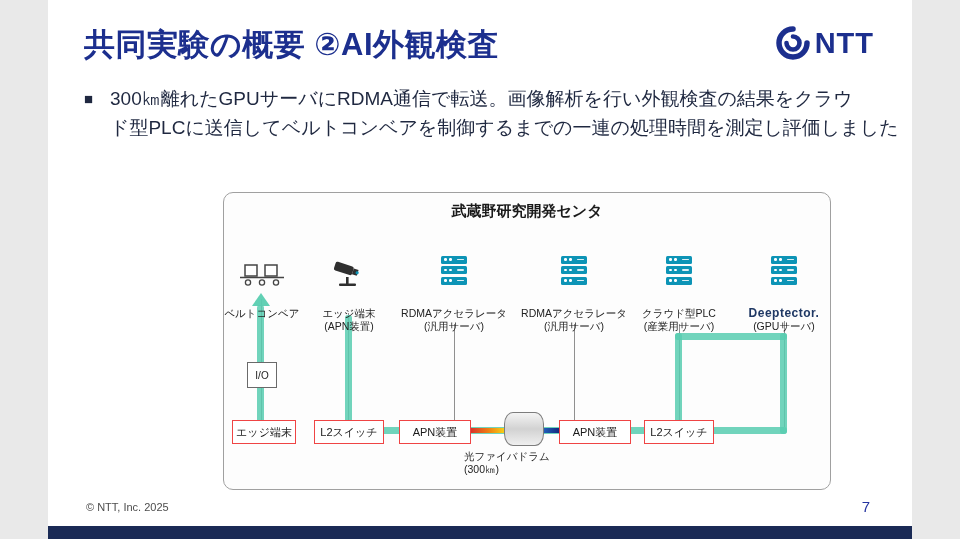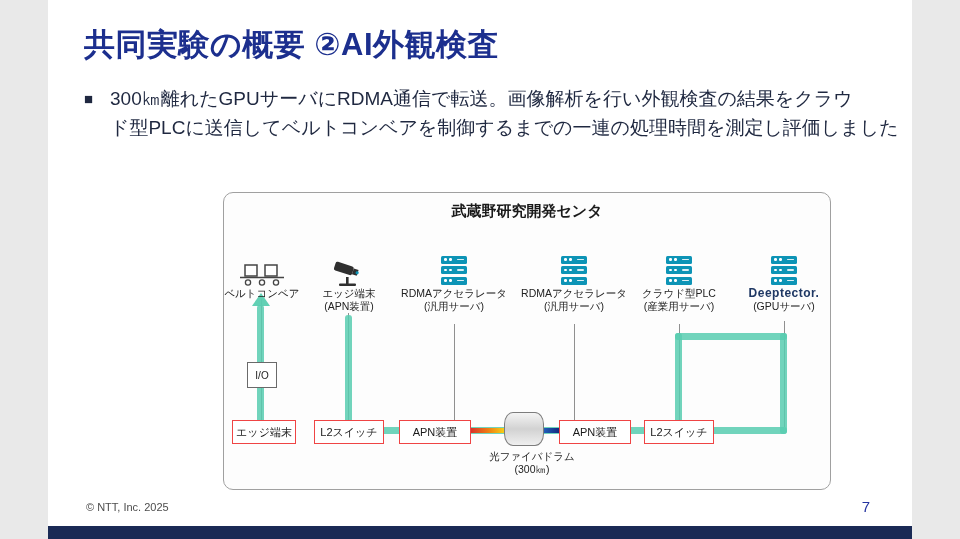--- a/index.html
+++ b/index.html
@@ -31,52 +31,59 @@
     position:absolute; width:0; height:0; z-index:2;
     border-left:9px solid transparent; border-right:9px solid transparent;
     border-bottom:13px solid rgba(88,205,176,0.95);
   }
   .rainbow {
     position:absolute; height:5px; z-index:3;
     background:linear-gradient(90deg,#d9342b,#f07f13,#f7d917,#3fa33c,#2368c4,#142a7e);
   }
   .dev { position:absolute; width:116px; text-align:center; z-index:4; }
   .icon-box { height:38px; display:flex; align-items:flex-end; justify-content:center; }
-  .dev-label { font-size:10.5px; line-height:13px; color:#222; margin-top:0; white-space:nowrap; }
+  .dev-label { font-size:10.5px; line-height:13px; color:#222; margin-top:20px; white-space:nowrap; }
   .dev-sub { font-size:10.5px; line-height:13px; color:#222; white-space:nowrap; }
   .deeptector { font-size:12px; font-weight:700; letter-spacing:0.5px; color:#1f3864; }
   .srv { display:inline-block; width:26px; }
   .srv i { display:block; position:relative; height:8px; margin-bottom:2.5px;
     background:#0d94b6; border-radius:1.5px; }
   .srv i::before { content:""; position:absolute; left:3px; top:2.8px; width:2.6px; height:2.6px;
     background:#fff; border-radius:50%; box-shadow:5px 0 0 #fff; }
   .srv i::after { content:""; position:absolute; right:3px; top:3.4px; width:7px; height:1.6px;
     background:rgba(255,255,255,0.85); border-radius:1px; }
   .box { position:absolute; height:24px; background:#ffffff; border:1px solid #ef4444;
     z-index:5; display:flex; align-items:center; justify-content:center;
     font-size:11px; color:#1a1a1a; white-space:nowrap; }
   .io-box { position:absolute; left:23px; top:169px; width:30px; height:26px; background:#fff;
     border:1px solid #6a6a6a; z-index:5; display:flex; align-items:center; justify-content:center;
     font-size:10px; color:#222; }
   .drum { position:absolute; left:280px; top:219px; width:40px; height:34px; z-index:4;
     background:linear-gradient(180deg,#f4f4f4,#d2d2d2,#efefef); border:1px solid #7d7d7d;
     border-radius:9px / 12px; }
-  .drum-label { position:absolute; left:248px; top:257px; width:120px; text-align:center;
+  .drum-label { position:absolute; left:240px; top:257px; width:120px; 
     font-size:10.5px; line-height:13px; color:#222; z-index:4; }
   .footer { position:absolute; left:38px; bottom:26px; font-size:11px; color:#4d4d4d; }
   .pageno { position:absolute; right:42px; bottom:24px; font-size:15px; color:#2433a0; }
   .bottombar { position:absolute; left:0; right:0; bottom:0; height:13px; background:#1a2a55; }
 </style>
 </head>
 <body>
 
 <div class="slide">
 
   <div class="title">共同実験の概要 ②AI外観検査</div>
 
+  <div class="logo">
+    <svg width="34" height="34" viewBox="0 0 34 34">
+      <path d="M17 3 A14 14 0 1 0 31 17" fill="none" stroke="#1c2f8e" stroke-width="5.5" stroke-linecap="round"></path>
+      <path d="M17 10.5 A6.5 6.5 0 1 1 10.5 17" fill="none" stroke="#1c2f8e" stroke-width="4.6" stroke-linecap="round"></path>
+    </svg>
+    <span class="logo-text">NTT</span>
+  </div>
 
   <div class="body">
     <span class="bullet">■</span>
     <div class="body-lines">
       <div>300㎞離れたGPUサーバにRDMA通信で転送。画像解析を行い外観検査の結果をクラウ</div>
       <div>ド型PLCに送信してベルトコンベアを制御するまでの一連の処理時間を測定し評価しました</div>
     </div>
   </div>
 
   <div class="diagram">

